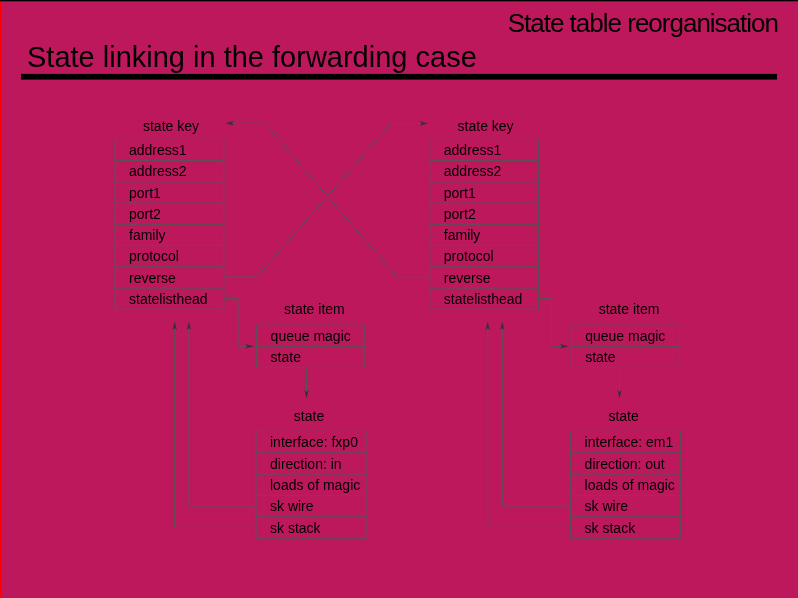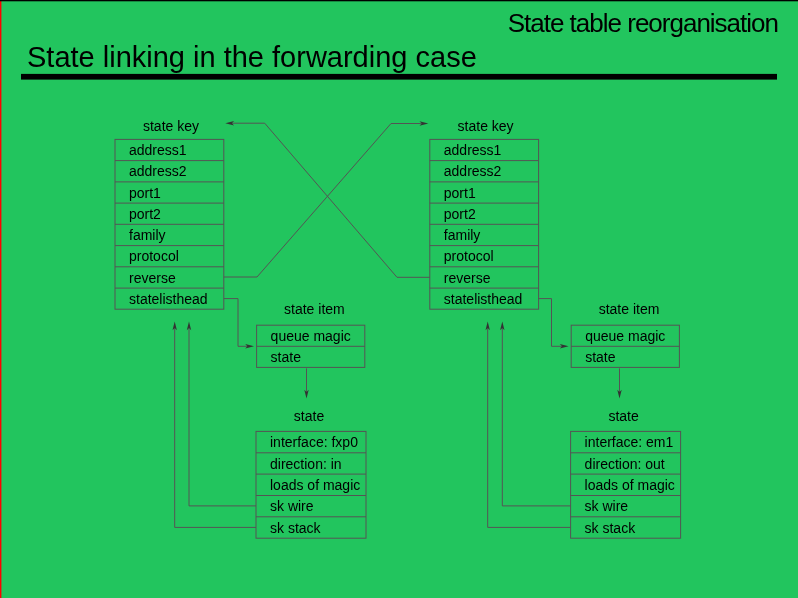--- a/index.html
+++ b/index.html
@@ -1,16 +1,16 @@
 <!DOCTYPE html>
 <html><head>
 <meta charset="utf-8">
 <style>
 html,body{margin:0;padding:0;background:#fff;}
-#page{position:relative;width:798px;height:598px;background:#22c55e;overflow:hidden;
+#page{position:relative;width:798px;height:598px;background:#be185d;overflow:hidden;
 font-family:"Liberation Sans",sans-serif;}
 svg{position:absolute;left:0;top:0;}
 </style>
 </head>
 <body>
 <div id="page">
 <svg width="798" height="598" viewBox="0 0 798 598">
 
   <rect x="0" y="0" width="1.4" height="598" fill="#ff0000"></rect>
   <rect x="0" y="0" width="798" height="1.3" fill="#000000"></rect>

